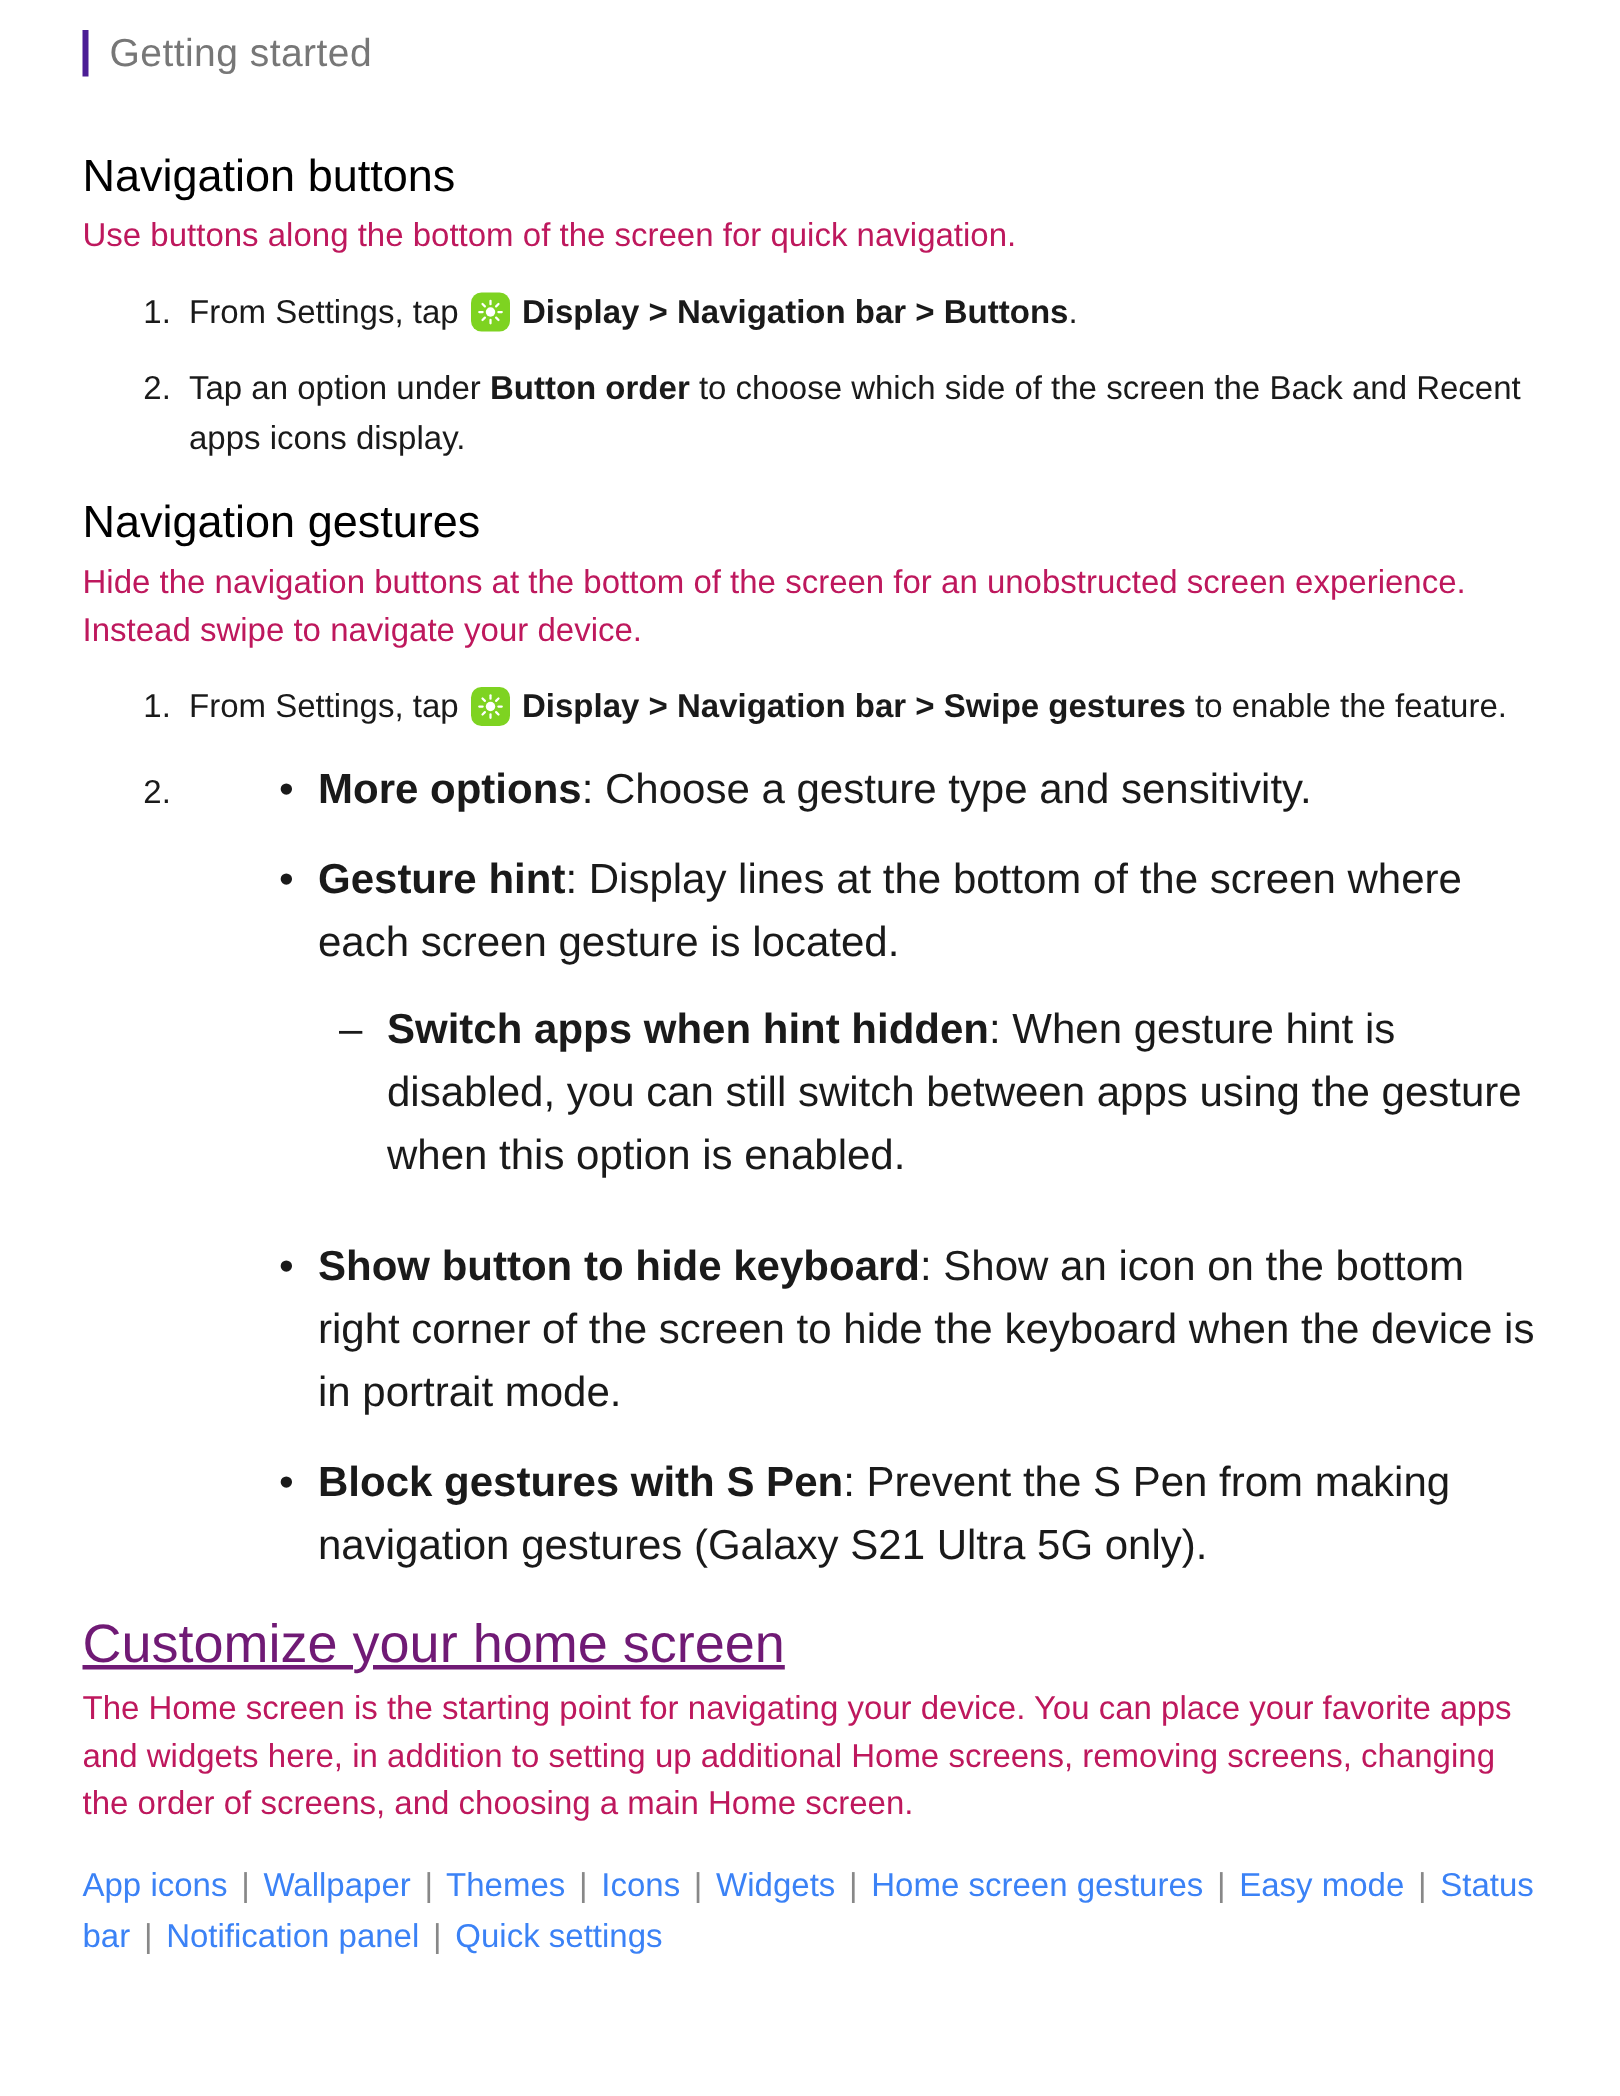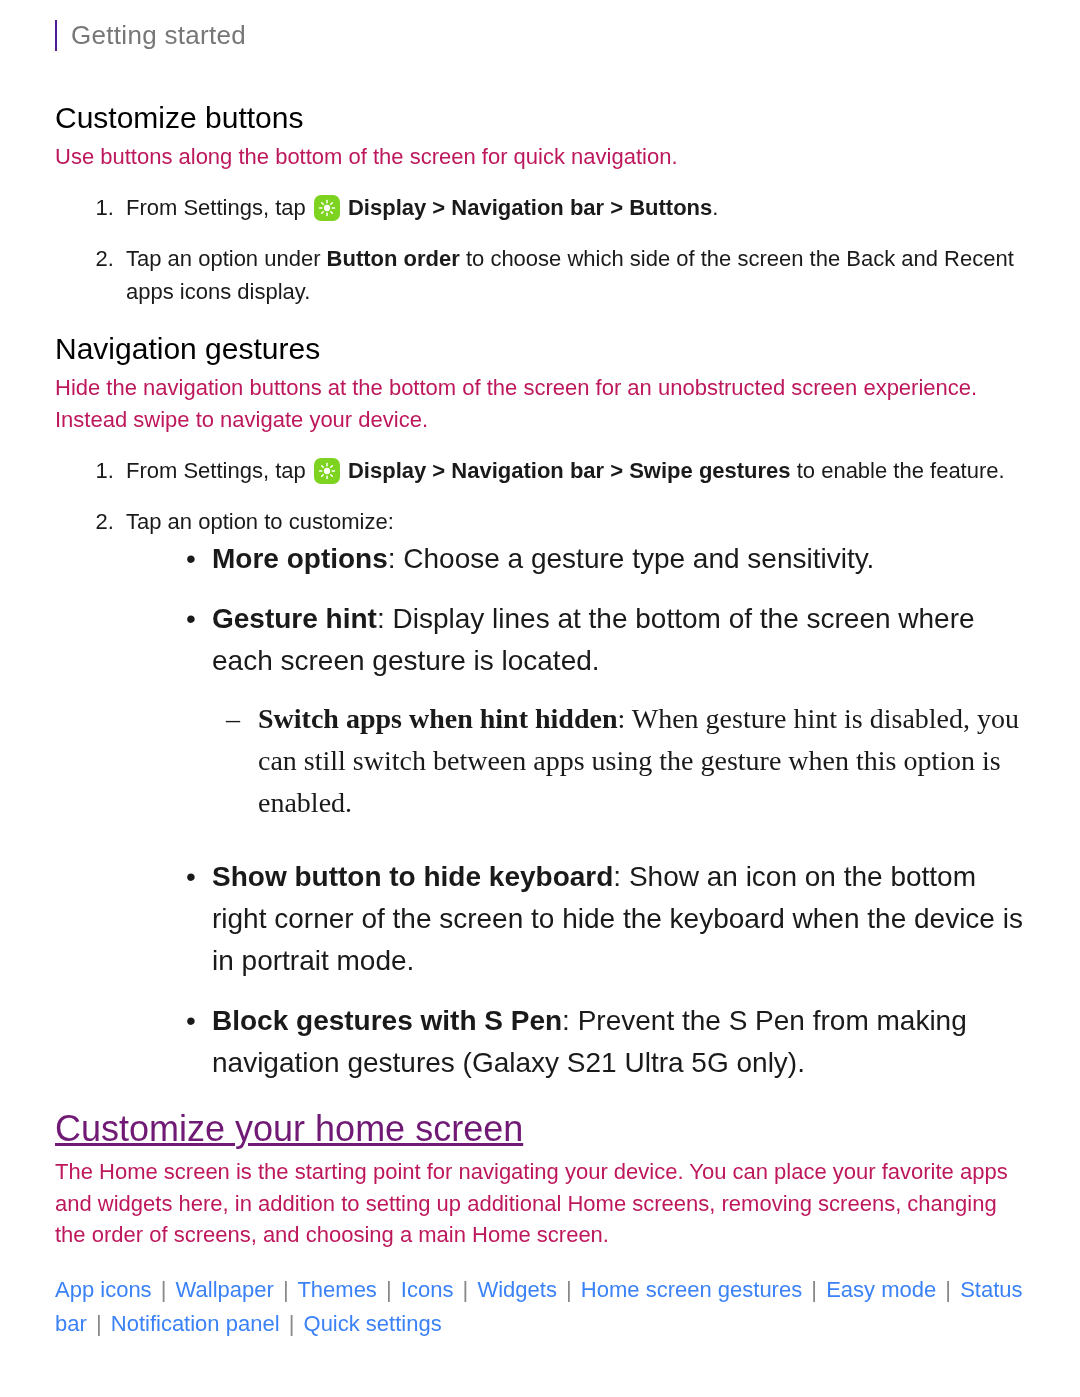--- a/index.html
+++ b/index.html
@@ -8,21 +8,21 @@
     background: #ffffff;
     font-family: -apple-system, BlinkMacSystemFont, "Segoe UI", Arial, sans-serif;
     color: #1a1a1a;
     width: 1080px;
   }
   .page {
     padding: 20px 55px 40px 55px;
     box-sizing: border-box;
   }
   .top-header {
-    border-left: 2px solid #4c1d95;
+    border-left: 4px solid #4c1d95;
     padding-left: 14px;
     color: #777;
     font-size: 26px;
     letter-spacing: 0.3px;
     margin-bottom: 50px;
     font-weight: 400;
   }
 
   .h3 {
     font-size: 30px;
@@ -75,21 +75,20 @@
   }
 
   ul.dash {
     list-style: none;
     padding-left: 40px;
     margin: 16px 0 0 0;
   }
   ul.dash > li {
     position: relative;
     margin-bottom: 32px;
-    font-family: Liberation Serif, serif;
   }
   ul.dash > li::before {
     content: "–";
     position: absolute;
     left: -26px;
     top: 0;
   }
 
   .bold { font-weight: 700; }
 
@@ -117,21 +116,21 @@
   .link { color: #3b82f6; }
   .sep { color: #888; margin: 0 3px; }
 </style>
 </head>
 <body>
 
 <div class="page">
 
   <div class="top-header">Getting started</div>
 
-  <div class="h3">Customize buttons</div>
+  <div class="h3">Navigation buttons</div>
   <p class="intro">Use buttons along the bottom of the screen for quick navigation.</p>
 
   <ol>
     <li>
       <span>From Settings, tap </span>
       <span class="icon-chip">
         <svg width="18" height="18" viewBox="0 0 24 24">
           <circle cx="12" cy="12" r="4.2" fill="#fff"></circle>
           <g stroke="#fff" stroke-width="2" stroke-linecap="round">
             <line x1="12" y1="2" x2="12" y2="5"></line>
@@ -169,21 +168,20 @@
             <line x1="4.9" y1="4.9" x2="7" y2="7"></line>
             <line x1="17" y1="17" x2="19.1" y2="19.1"></line>
             <line x1="4.9" y1="19.1" x2="7" y2="17"></line>
             <line x1="17" y1="7" x2="19.1" y2="4.9"></line>
           </g>
         </svg>
       </span>
       <span class="bold">Display &gt; Navigation bar &gt; Swipe gestures</span><span> to enable the feature.</span>
     </li>
     <li>
-      <span>Tap an option to customize:</span>
 
       <ul class="bullets">
         <li>
           <span class="bold">More options</span><span>: Choose a gesture type and sensitivity.</span>
         </li>
         <li>
           <span class="bold">Gesture hint</span><span>: Display lines at the bottom of the screen where each screen gesture is located.</span>
           <ul class="dash">
             <li>
               <span class="bold">Switch apps when hint hidden</span><span>: When gesture hint is disabled, you can still switch between apps using the gesture when this option is enabled.</span>

